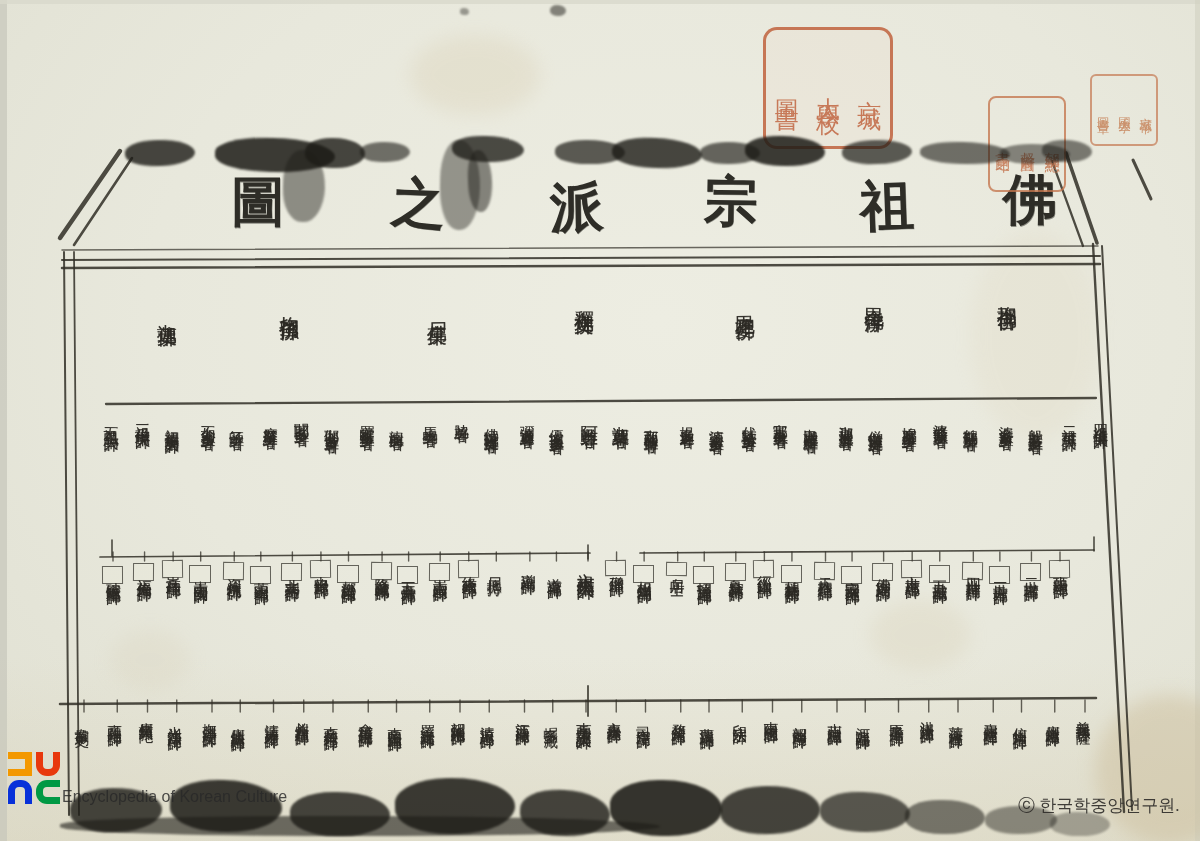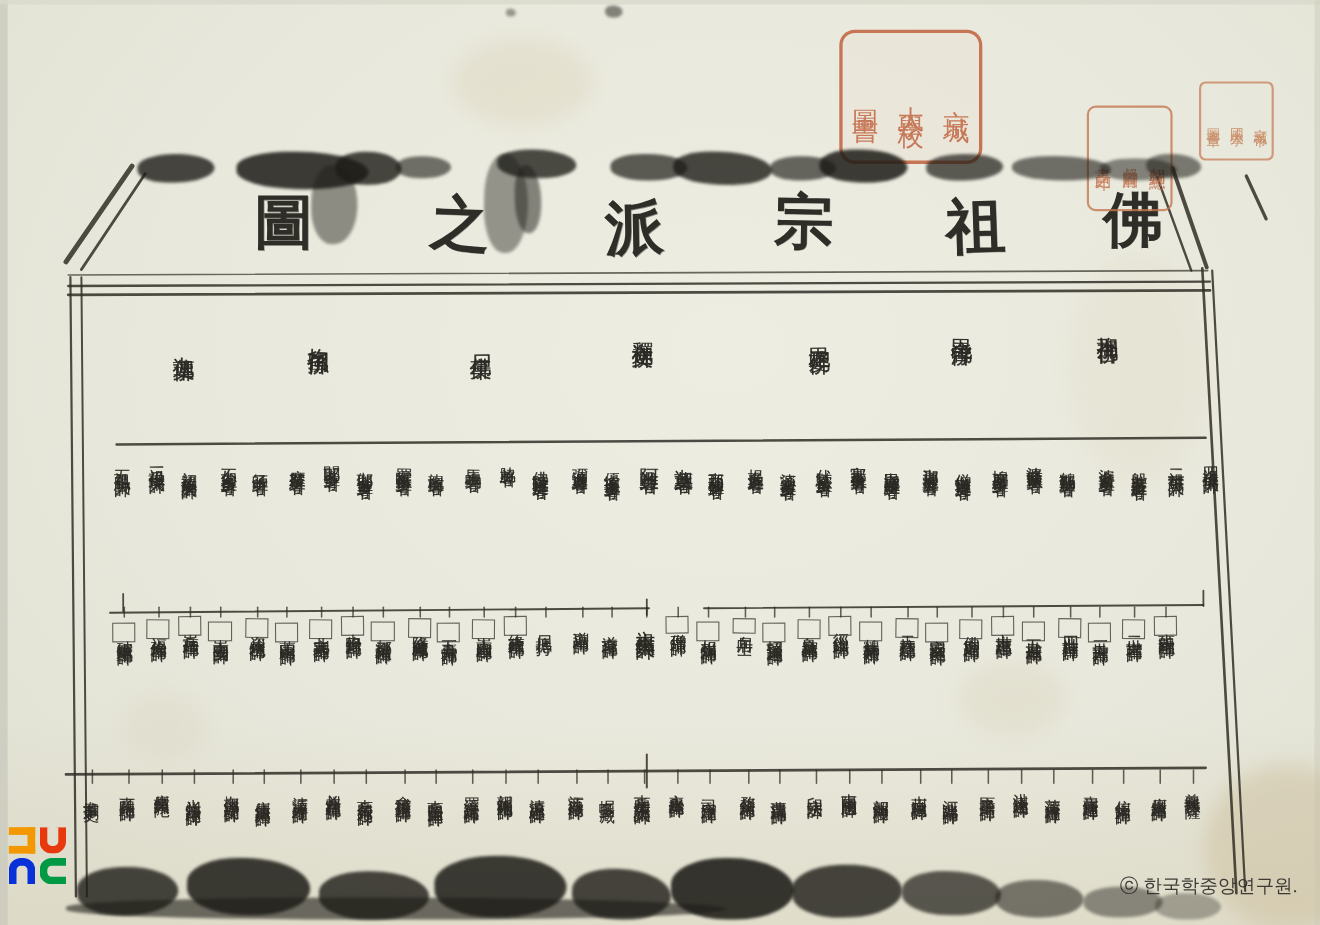--- a/index.html
+++ b/index.html
@@ -151,20 +151,21 @@
       <div class="sc" style="font-size: 12.5px; letter-spacing: 2px; color: rgb(196, 125, 82); opacity: 0.88;">國大學</div>
       <div class="sc" style="font-size: 12.5px; letter-spacing: 2px; color: rgb(196, 125, 82); opacity: 0.88;">圖書章</div>
     </div>
 
   <div id="wm-logo">
     <div class="lg lg1"></div>
     <div class="lg lg2"></div>
     <div class="lg lg3"></div>
     <div class="lg lg4"></div>
   </div>
+  <div id="wm-sub">Encyclopedia of Korean Culture</div>
   <div id="copyright">ⓒ 한국학중앙연구원.</div>
 <div class="titlechar" style="left: 1003px; top: 164px; transform: rotate(0deg);">佛</div>
     <div class="titlechar" style="left: 860px; top: 170px; transform: rotate(-2deg);">祖</div>
     <div class="titlechar" style="left: 704px; top: 166px; transform: rotate(1deg);">宗</div>
     <div class="titlechar" style="left: 550px; top: 172px; transform: rotate(-1deg);">派</div>
     <div class="titlechar" style="left: 391px; top: 168px; transform: rotate(2deg);">之</div>
     <div class="titlechar" style="left: 231px; top: 166px; transform: rotate(0deg);">圖</div>
     <div class="vcol" style="font-size: 20px; left: 995px; top: 290px; transform: rotate(-0.8deg);">拘那含佛</div>
     <div class="vcol" style="font-size: 20px; left: 863px; top: 292px; transform: rotate(0.8deg);">毘舍浮佛</div>
     <div class="vcol" style="font-size: 20px; left: 733px; top: 300px; transform: rotate(-0.8deg);">毘婆尸佛</div>

